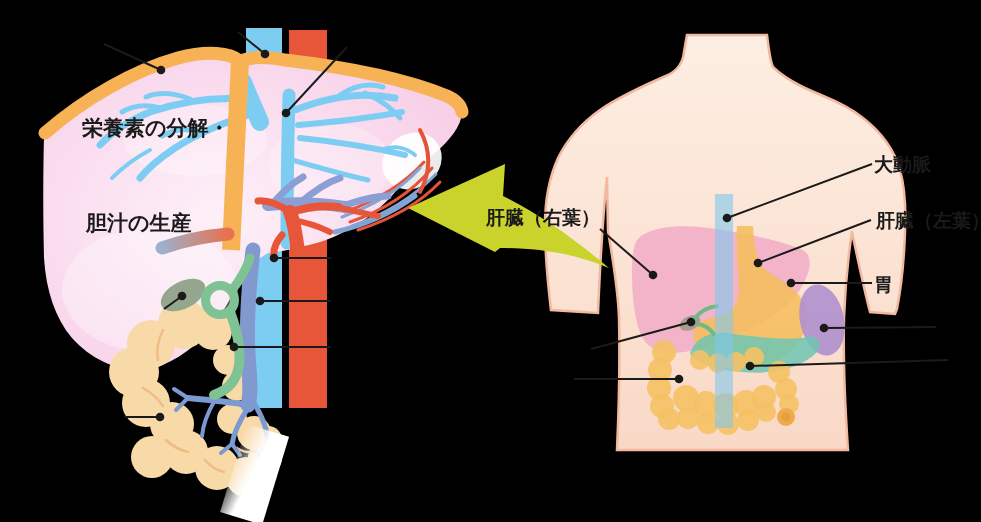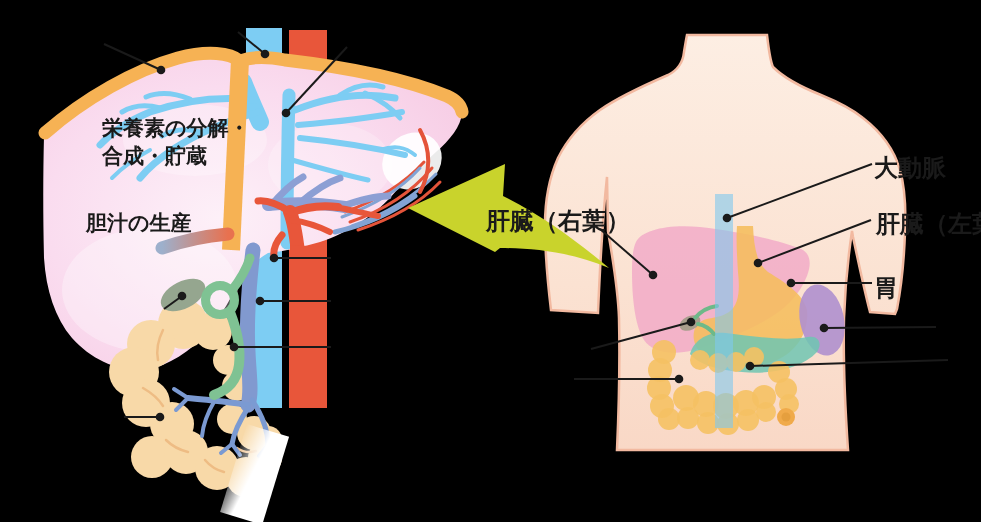--- a/index.html
+++ b/index.html
@@ -1,22 +1,22 @@
 <!DOCTYPE html>
 <html><head>
 <meta charset="utf-8">
 <style>
   html,body{margin:0;padding:0;background:#000;}
   .stage{position:relative;width:981px;height:522px;background:#000;overflow:hidden;
          font-family:"DejaVu Sans","Liberation Sans",sans-serif;}
   .stage svg{position:absolute;left:0;top:0;}
   .lbl{position:absolute;color:#1a1a1a;font-weight:700;white-space:nowrap;line-height:1.35;}
-  .lbl span{display:block;margin-left:20px;}
+  .lbl span{display:block;}
   .f21{font-size:21px;}
-  .f19{font-size:24px;}
+  .f19{font-size:19px;}
 </style>
 </head>
 <body>
 
 <div class="stage">
 <svg width="981" height="522" viewBox="0 0 981 522">
   <defs>
     <radialGradient id="gLiver" cx="0.42" cy="0.52" r="0.75">
       <stop offset="0%" stop-color="#fdf0f8"></stop>
       <stop offset="55%" stop-color="#fadcef"></stop>
@@ -244,21 +244,20 @@
   <path fill="#c9d32c" d="M408,208 L505,164 L503,196 C538,213 576,240 609,268 C571,252 533,248 500,248 L495,252 Z"></path>
 
   <g stroke="#1a1a1a" stroke-width="2" fill="#1a1a1a">
     <line x1="600" y1="229" x2="653" y2="275"></line>
         <circle cx="653" cy="275" r="4.3" stroke="none"></circle>
   </g>
 </svg>
 
   <div class="lbl f21" style="left:82px;top:114px;">
     <span>栄養素の分解・</span>
-    <span>合成・貯蔵</span>
   </div>
   <div class="lbl f21" style="left:76px;top:209px;margin-left:10px;">胆汁の生産</div>
 
   <div class="lbl f19" style="left:486px;top:205px;text-align:center;">肝臓（右葉）</div>
 
   <div class="lbl f19" style="left:874px;top:152px;">大動脈</div>
   <div class="lbl f19" style="left:876px;top:208px;">肝臓（左葉）</div>
   <div class="lbl f19" style="left:874px;top:272px;">胃</div>
 </div>
 

